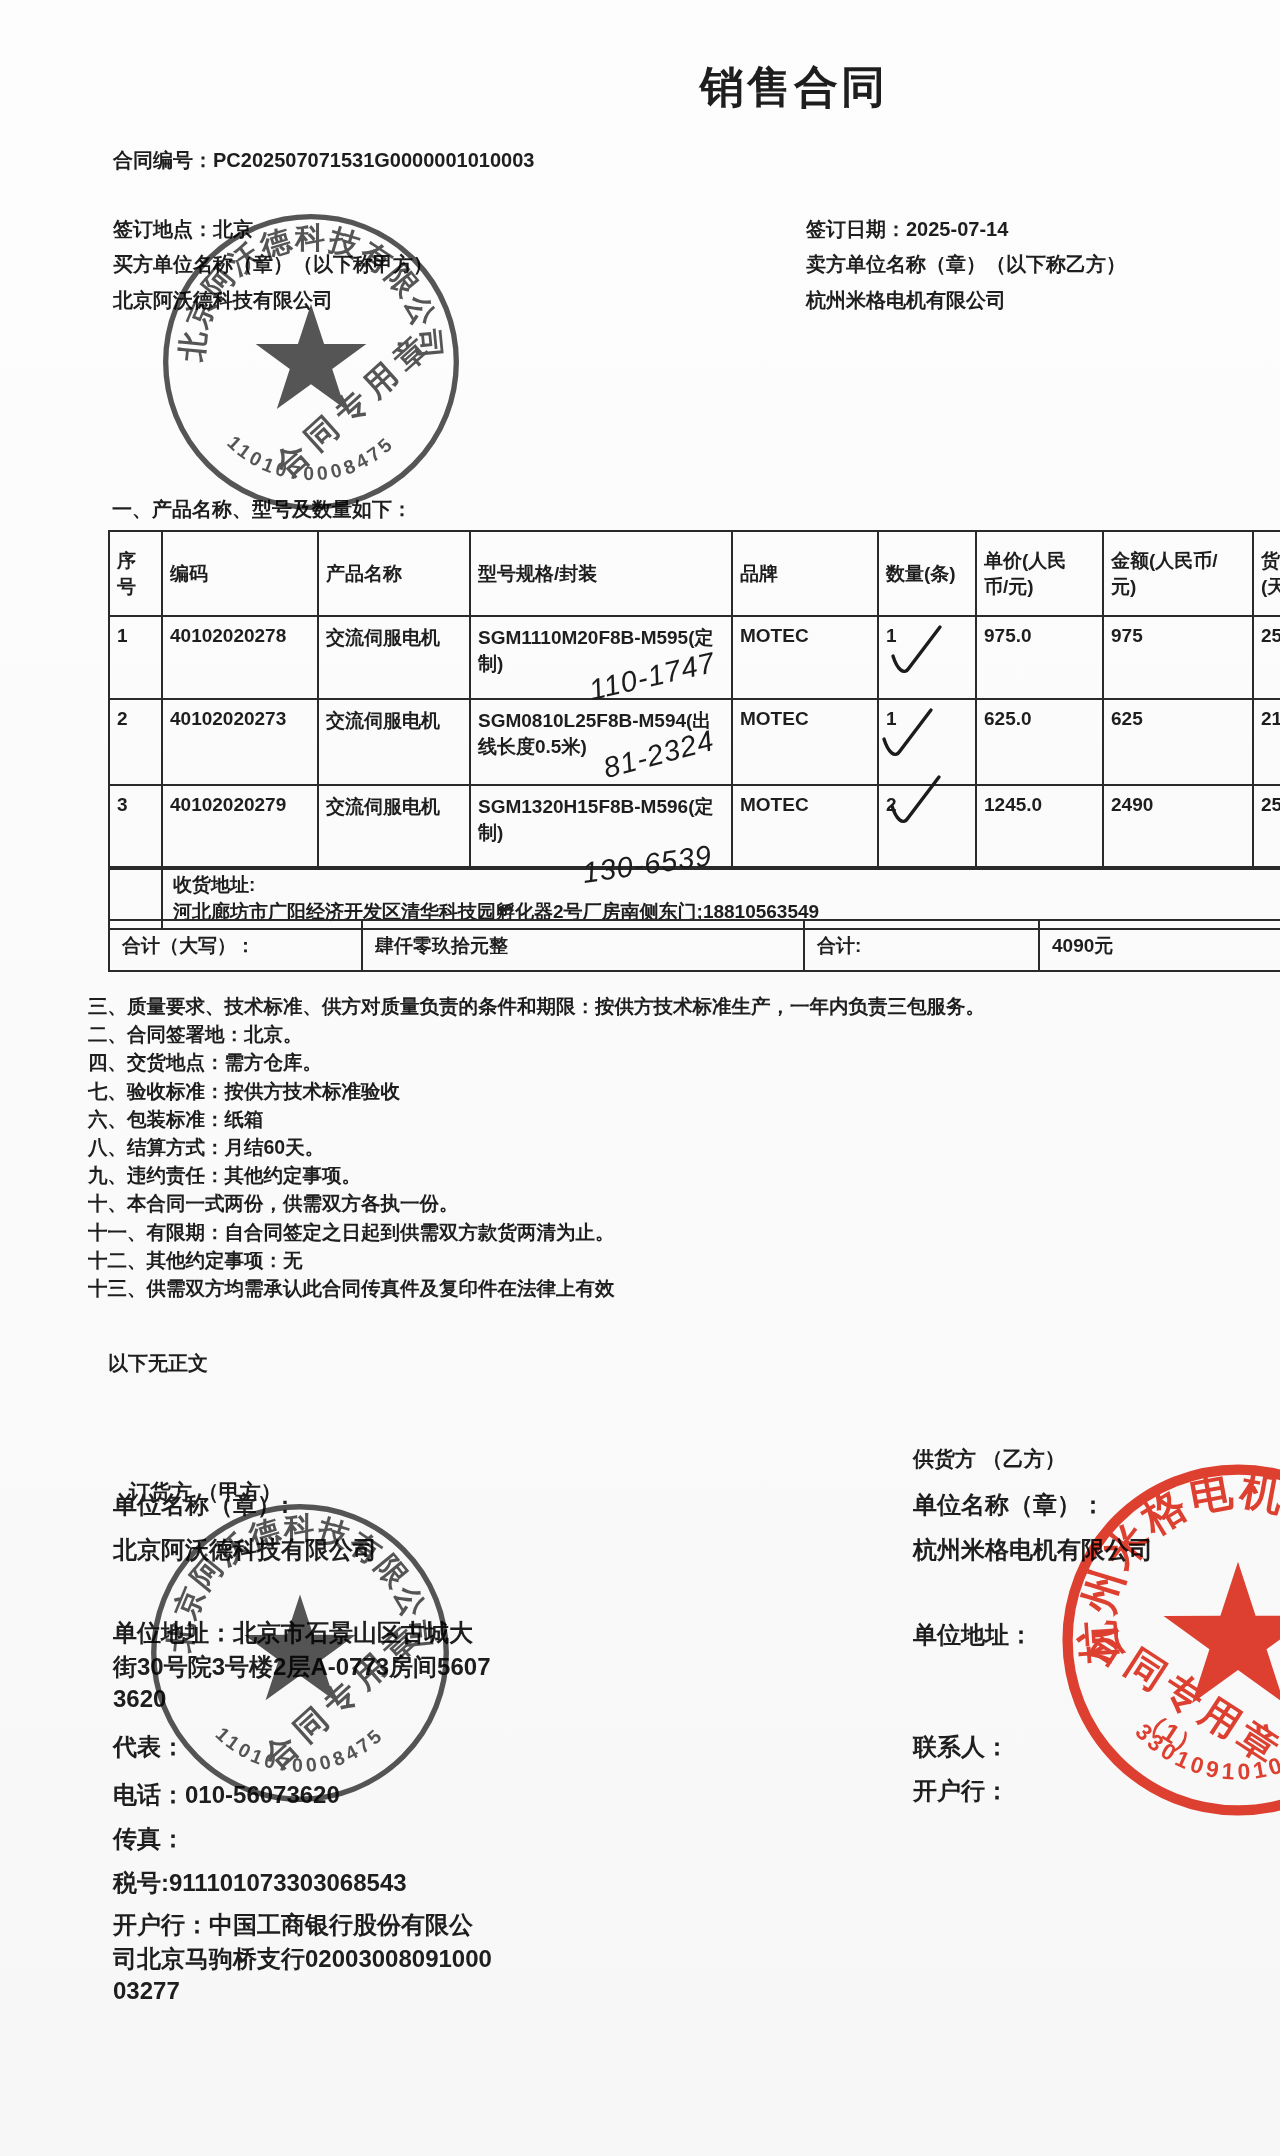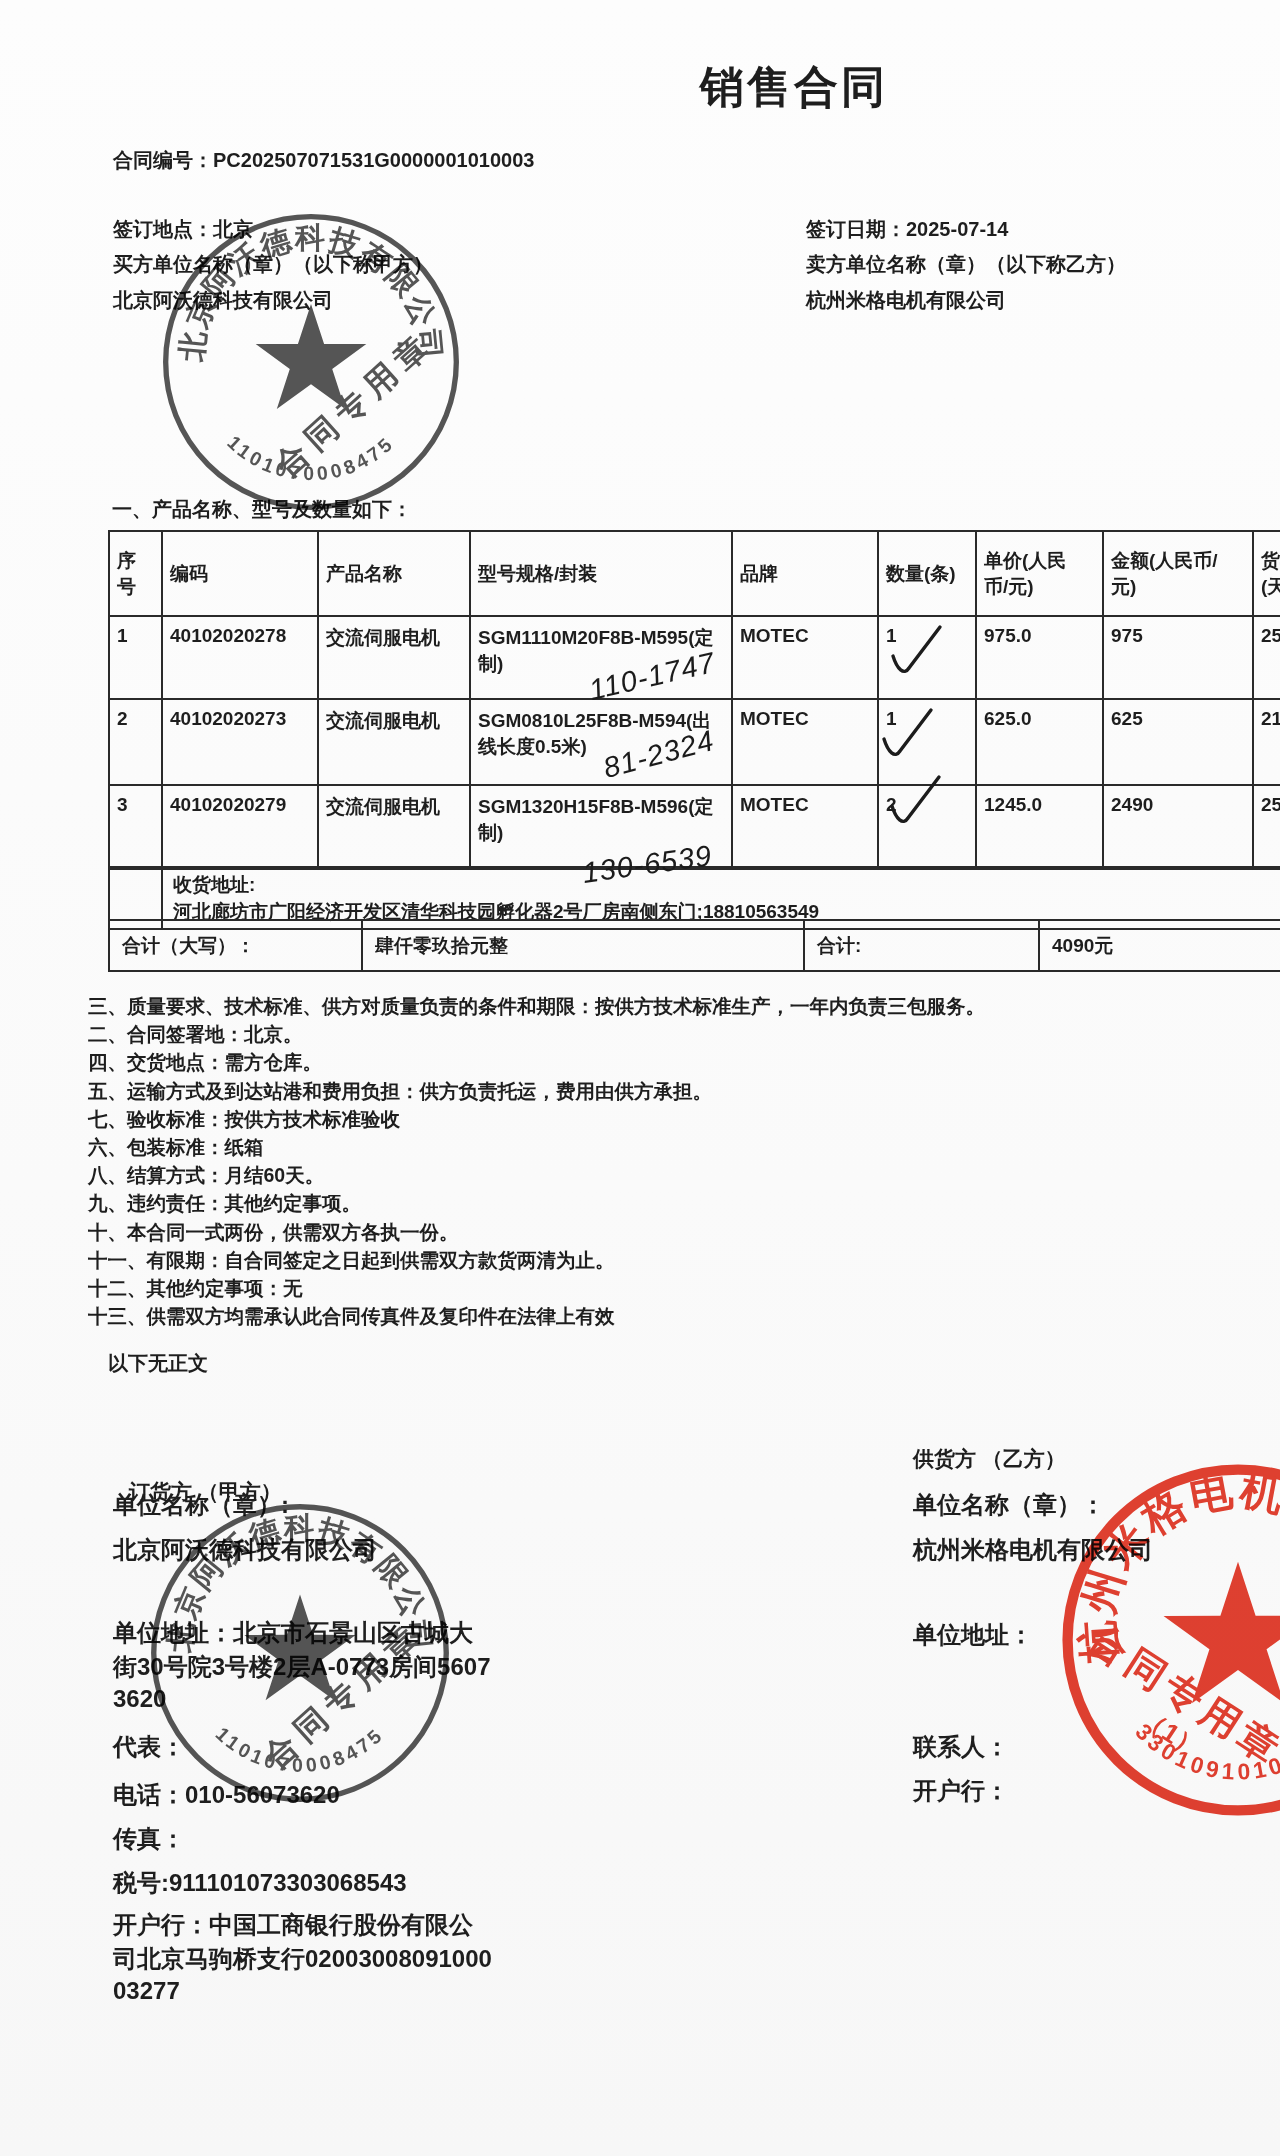--- a/index.html
+++ b/index.html
@@ -184,21 +184,20 @@
   </svg>
 
   <div class="abs note" style="left:588px;top:660px;transform:rotate(-13deg);">110-1747</div>
   <div class="abs note" style="left:602px;top:738px;transform:rotate(-15deg);">81-2324</div>
   <div class="abs note" style="left:582px;top:848px;transform:rotate(-8deg);">130-6539</div>
 
   <div class="abs terms" style="left:88px;top:992px;">
     <div class="term">三、质量要求、技术标准、供方对质量负责的条件和期限：按供方技术标准生产，一年内负责三包服务。</div>
     <div class="term">二、合同签署地：北京。</div>
     <div class="term">四、交货地点：需方仓库。</div>
-    <div class="term">五、运输方式及到达站港和费用负担：供方负责托运，费用由供方承担。</div>
     <div class="term">七、验收标准：按供方技术标准验收</div>
     <div class="term">六、包装标准：纸箱</div>
     <div class="term">八、结算方式：月结60天。</div>
     <div class="term">九、违约责任：其他约定事项。</div>
     <div class="term">十、本合同一式两份，供需双方各执一份。</div>
     <div class="term">十一、有限期：自合同签定之日起到供需双方款货两清为止。</div>
     <div class="term">十二、其他约定事项：无</div>
     <div class="term">十三、供需双方均需承认此合同传真件及复印件在法律上有效</div>
   </div>
 

